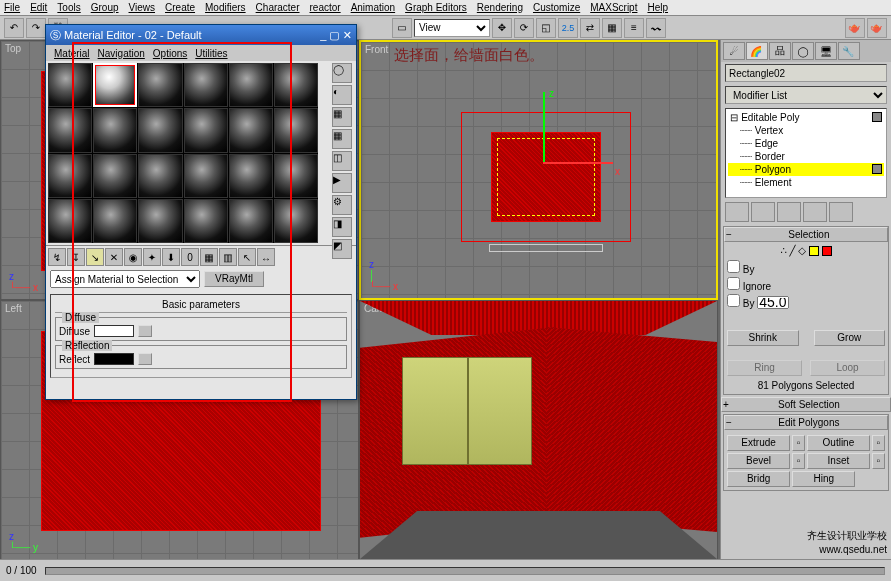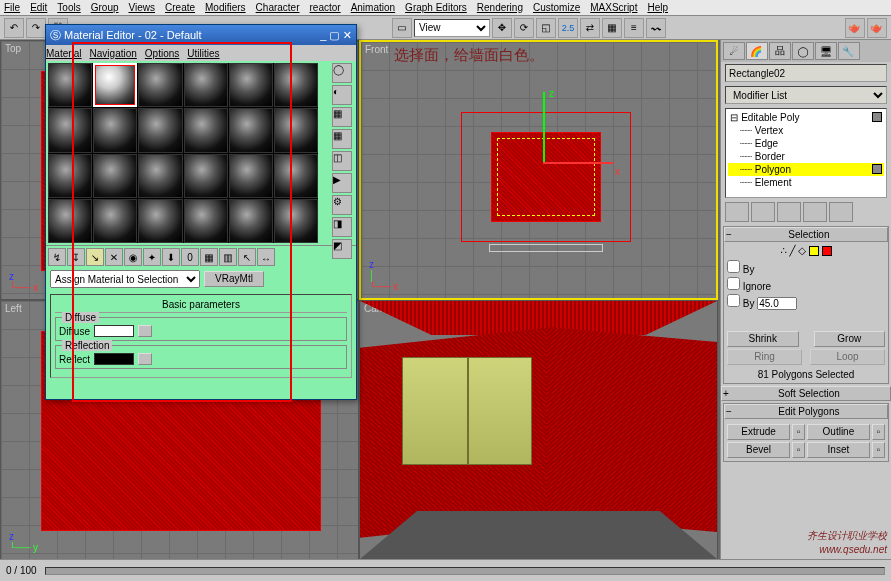--- a/index.html
+++ b/index.html
@@ -31,24 +31,24 @@
 .rp-btns { display: flex; gap: 2px; padding: 2px 4px; }
 .rp-btns .b { width: 24px; height: 20px; background: #c0c0c0; border: 1px solid #888; }
 .rollout { margin: 2px; border: 1px solid #888; }
 .rollout-head { background: #c0c0c0; text-align: center; border: 1px outset #ddd; padding: 1px; font-size: 10px; }
 .rollout-body { padding: 3px; font-size: 10px; }
 .chk { display: block; margin: 2px 0; }
 .btn2 { display: inline-block; width: 48%; height: 16px; background: #c0c0c0; border: 1px outset #ddd; text-align: center; font-size: 10px; line-height: 14px; }
 .swatch { display: inline-block; width: 10px; height: 10px; border: 1px solid #000; vertical-align: middle; }
 
 
-.mat-win { position: absolute; top: 24px; left: 45px; width: 312px; height: 376px; background: #86efac; border: 1px solid #003c74; box-shadow: 2px 2px 6px rgba(0,0,0,.4); z-index: 10; }
+.mat-win { position: absolute; top: 24px; left: 45px; width: 312px; height: 376px; background: #e5e5e5; border: 1px solid #003c74; box-shadow: 2px 2px 6px rgba(0,0,0,.4); z-index: 10; }
 .mat-title { height: 20px; background: linear-gradient(#4586e0, #2a5fb0); color: #fff; display: flex; align-items: center; padding: 0 4px; justify-content: space-between; }
 .mat-title span { font-size: 11px; }
-.mat-menu { height: 16px; background: #c8c8c8; display: flex; gap: 8px; padding: 0 0; align-items: center; }
+.mat-menu { height: 16px; background: #c8c8c8; display: flex; gap: 8px; padding: 0 8px; align-items: center; }
 .mat-menu span { text-decoration: underline; font-size: 10px; }
 .mat-slots { display: grid; grid-template-columns: repeat(6, 1fr); grid-template-rows: repeat(4, 1fr); gap: 1px; width: 270px; height: 180px; margin: 2px; background: #000; }
 .mat-slot { background: radial-gradient(circle at 40% 35%, #aaa 0%, #555 35%, #111 70%, #000 100%); border: 1px solid #333; }
 .mat-slot.sel { border: 2px solid #fff; box-shadow: 0 0 0 1px #f00 inset; background: radial-gradient(circle at 35% 30%, #fff 0%, #ccc 30%, #444 70%, #000 100%); }
 .mat-side { position: absolute; right: 2px; top: 38px; width: 22px; display: flex; flex-direction: column; gap: 2px; }
 .mat-side .b { width: 20px; height: 20px; background: #c0c0c0; border: 1px solid #888; }
 .mat-tools { display: flex; gap: 1px; padding: 2px; flex-wrap: wrap; border-top: 1px solid #888; }
 .mat-tools .b { width: 18px; height: 18px; background: #c0c0c0; border: 1px solid #888; font-size: 10px; display: flex; align-items: center; justify-content: center; }
 .mat-sel { display: flex; align-items: center; gap: 4px; padding: 2px 4px; }
 .mat-sel select { width: 150px; height: 18px; font-size: 10px; }
@@ -68,21 +68,21 @@
 .cam-room { position: absolute; inset: 0; }
 .cam-ceil { position: absolute; top: 0; left: 0; right: 0; height: 34px; background: repeating-linear-gradient(90deg,#c00,#c00 2px,#900 2px,#900 4px); clip-path: polygon(0 0,100% 0,80% 100%,20% 100%); }
 .cam-wall-l { position: absolute; top: 26px; left: 0; width: 55%; bottom: 42px; background: repeating-linear-gradient(45deg,#b00,#b00 1px,#900 1px,#900 3px); transform: skewY(-6deg); transform-origin: right; }
 .cam-wall-r { position: absolute; top: 26px; right: 0; width: 48%; bottom: 42px; background: repeating-linear-gradient(-45deg,#b00,#b00 1px,#900 1px,#900 3px); transform: skewY(5deg); transform-origin: left; }
 .cam-floor { position: absolute; bottom: 0; left: 0; right: 0; height: 48px; background: #555; clip-path: polygon(16% 0,84% 0,100% 100%,0 100%); }
 .cam-win { position: absolute; top: 56px; left: 42px; width: 130px; height: 108px; background: linear-gradient(#ced47a,#b0b65e); border: 1px solid #6f7030; display: flex; }
 .cam-win::after { content: ''; width: 2px; background: #6f7030; position: absolute; left: 50%; top: 0; bottom: 0; }
 
 .overlay-text { position: absolute; top: 46px; left: 394px; color: #7f1d1d; font-size: 15px; font-family: "SimSun", serif; z-index: 5; }
 
-.watermark { position: absolute; bottom: 24px; right: 4px; color: #7f1d1d; font-size: 12px; z-index: 20; text-align: right; line-height: 14px; font-style: italic; }
+.watermark { position: absolute; bottom: 24px; right: 4px; color: #000000; font-size: 12px; z-index: 20; text-align: right; line-height: 14px; }
 </style>
 </head>
 <body>
 
 <div class="menubar">
   <span>File</span>
   <span>Edit</span>
   <span>Tools</span>
   <span>Group</span>
   <span>Views</span>
@@ -195,26 +195,26 @@
       <div class="rollout-body">
         <div style="text-align:center;margin-bottom:4px">
           <span>∴</span>
           <span>╱</span>
           <span>◇</span>
           <span class="swatch" style="background:#ff0"></span>
           <span class="swatch" style="background:#f00"></span>
         </div>
         <label class="chk"><input type="checkbox" style=""> <span>By</span></label>
         <label class="chk"><input type="checkbox" style=""> <span>Ignore</span></label>
-        <label class="chk"><input type="checkbox" style=""> <span>By</span> <input style="width: 40px; height: 13px; font-size: 10px;" value="45.0"></label>
+        <label class="chk"><input type="checkbox" style=""> <span>By</span> <input style="width: 32px; height: 13px; font-size: 14px;" value="45.0"></label>
         <div style="display:flex;gap:15px;margin-top:21px">
           <div class="btn2">Shrink</div>
           <div class="btn2">Grow</div>
         </div>
-        <div style="display:flex;gap:8px;margin-top:2px">
+        <div style="display:flex;gap:8px;margin-top:14px">
           <div class="btn2" style="opacity:.5">Ring</div>
           <div class="btn2" style="opacity:.5">Loop</div>
         </div>
         <div style="text-align:center;margin-top:4px">81 Polygons Selected</div>
       </div>
     </div>
 
     <div class="rollout-head"><span style="float:left">+</span><span>Soft Selection</span></div>
     <div class="rollout">
       <div class="rollout-head"><span style="float:left">−</span><span>Edit Polygons</span></div>
@@ -223,20 +223,24 @@
           <div class="btn2" style="width:40%">Extrude</div>
             <div class="btn2" style="width:8%">▫</div>
           <div class="btn2" style="width:40%">Outline</div>
             <div class="btn2" style="width:8%">▫</div>
         </div>
         <div style="display:flex;gap:2px;margin-top:2px">
           <div class="btn2" style="width:40%">Bevel</div>
             <div class="btn2" style="width:8%">▫</div>
           <div class="btn2" style="width:40%">Inset</div>
             <div class="btn2" style="width:8%">▫</div>
+        </div>
+        <div style="display:flex;gap:2px;margin-top:2px">
+          <div class="btn2" style="width:40%">Bridg</div>
+          <div class="btn2" style="width:40%">Hing</div>
         </div>
       </div>
     </div>
   </div>
 </div>
 
 <div class="overlay-text">选择面，给墙面白色。</div>
 
 <div class="mat-win">
   <div class="mat-title">

